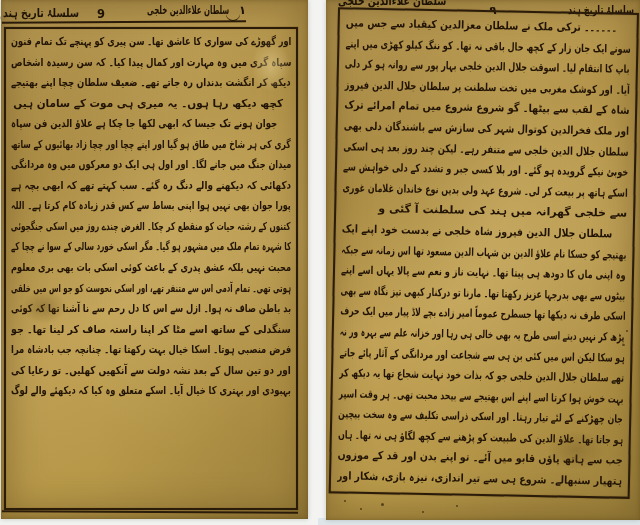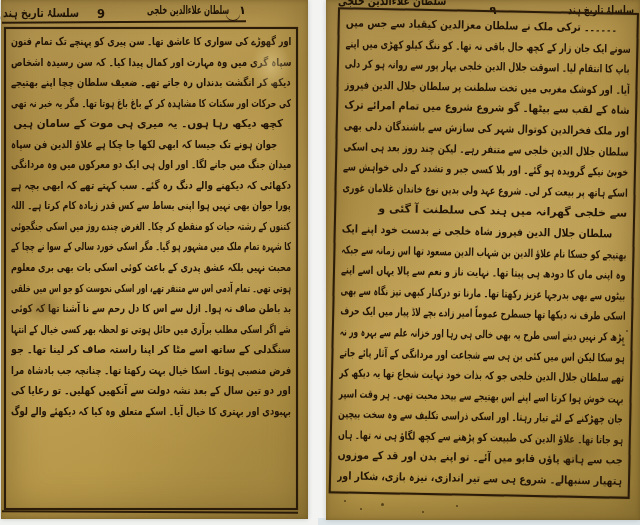--- a/index.html
+++ b/index.html
@@ -72,32 +72,31 @@
   <div class="hdr center" style="left:88px;top:6px;width:24px;"><span style="transform: scaleX(1);">9</span></div>
   <div class="hdr center" style="left:146px;top:2px;width:82px;"><span class="fit" style="transform: scaleX(0.61194);">سلطان علاءالدین خلجی</span></div>
   <div class="hdr" id="left-gutter-mark" style="left:231px;top:2px;width:14px;"><span style="transform: scaleX(1);">۱</span><i class="tail"></i></div>
   <div class="rule" id="left-underline"></div>
 
   <div class="frame" id="left-frame">
     <div class="textcol">
         <div class="tline full"><span style="transform: scaleX(0.744681);">اور گھوڑے کی سواری کا عاشق تھا۔ سن پیری کو پہنچے تک تمام فنون</span></div>
         <div class="tline full"><span style="transform: scaleX(0.782123);">سپاہ گری میں وہ مہارت اور کمال پیدا کیا۔ کہ سن رسیدہ اشخاص</span></div>
         <div class="tline full"><span style="transform: scaleX(0.777778);">دیکھ کر انگشت بدنداں رہ جاتے تھے۔ ضعیف سلطان چچا اپنے بھتیجے</span></div>
-        <div class="tline full"><span style="transform: scaleX(0.691358);">کی حرکات اور سکنات کا مشاہدہ کر کے باغ باغ ہوتا تھا۔ مگر یہ خبر نہ تھی</span></div>
         <div class="tline center"><span style="transform: scaleX(0.949153);">کچھ دیکھ رہا ہوں۔ یہ میری ہی موت کے سامان ہیں ۔</span></div>
         <div class="tline start"><span style="margin-right: 14px; transform: scaleX(0.77551);">جوان ہونے تک جیسا کہ ابھی لکھا جا چکا ہے علاؤ الدین فن سپاہ</span></div>
+        <div class="tline full"><span style="transform: scaleX(0.694789);">گری کی ہر شاخ میں طاق ہو گیا اور اپنے چچا اور چچا زاد بھائیوں کے ساتھ</span></div>
         <div class="tline full"><span style="transform: scaleX(0.742706);">میدان جنگ میں جانے لگا۔ اور اول ہی ایک دو معرکوں میں وہ مردانگی</span></div>
         <div class="tline full"><span style="transform: scaleX(0.802292);">دکھائی کہ دیکھنے والے دنگ رہ گئے۔ سب کہتے تھے کہ ابھی بچہ ہے</span></div>
         <div class="tline full"><span style="transform: scaleX(0.725389);">پورا جوان بھی نہیں ہوا اپنی بساط سے کس قدر زیادہ کام کرتا ہے۔ اللہ</span></div>
         <div class="tline full"><span style="transform: scaleX(0.663507);">کتنوں کے رشتہ حیات کو منقطع کر چکا۔ الغرض چندے روز میں اسکی جنگجوئی</span></div>
         <div class="tline full"><span style="transform: scaleX(0.652681);">کا شہرہ تمام ملک میں مشہور ہو گیا۔ مگر اسکی خورد سالی کے سوا نے چچا کے</span></div>
         <div class="tline full"><span style="transform: scaleX(0.746667);">محبت نہیں بلکہ عشق پدری کے باعث کوئی اسکی بات بھی بری معلوم</span></div>
         <div class="tline full"><span style="transform: scaleX(0.629213);">ہوتی تھی۔ تمام آدمی اس سے متنفر تھے، اور اسکی نحوست کو جو اس میں خلقی</span></div>
         <div class="tline full"><span style="transform: scaleX(0.752688);">بد باطن صاف نہ ہوا۔ ازل سے اس کا دل رحم سے نا آشنا تھا کہ کوئی</span></div>
-        <div class="tline full"><span style="transform: scaleX(0.682927);">شے اگر اسکی مطلب برآری میں حائل ہوتی تو لحظہ بھر کسی خیال کے انتہا</span></div>
         <div class="tline full"><span style="transform: scaleX(0.864198);">سنگدلی کے ساتھ اسے مٹا کر اپنا راستہ صاف کر لینا تھا۔ جو</span></div>
         <div class="tline full"><span style="transform: scaleX(0.76087);">فرض منصبی ہوتا۔ اسکا خیال بہت رکھتا تھا۔ چنانچہ جب بادشاہ مرا</span></div>
         <div class="tline full"><span style="transform: scaleX(0.802292);">اور دو تین سال کے بعد نشہ دولت سے آنکھیں کھلیں۔ تو رعایا کی</span></div>
         <div class="tline full"><span style="transform: scaleX(0.756757);">بہبودی اور بہتری کا خیال آیا۔ اسکے متعلق وہ کیا کہ دیکھئے والے لوگ</span></div>
       </div>
   </div>
   <div class="rule" id="left-bottom-rule"></div>
 
   <div class="stain" style="left:20px;top:290px;width:46px;height:34px;background:radial-gradient(ellipse,rgba(90,66,22,.35),transparent 70%);"></div>
   <div class="stain" style="left:250px;top:40px;width:40px;height:52px;background:radial-gradient(ellipse,rgba(230,210,150,.5),transparent 70%);"></div>

